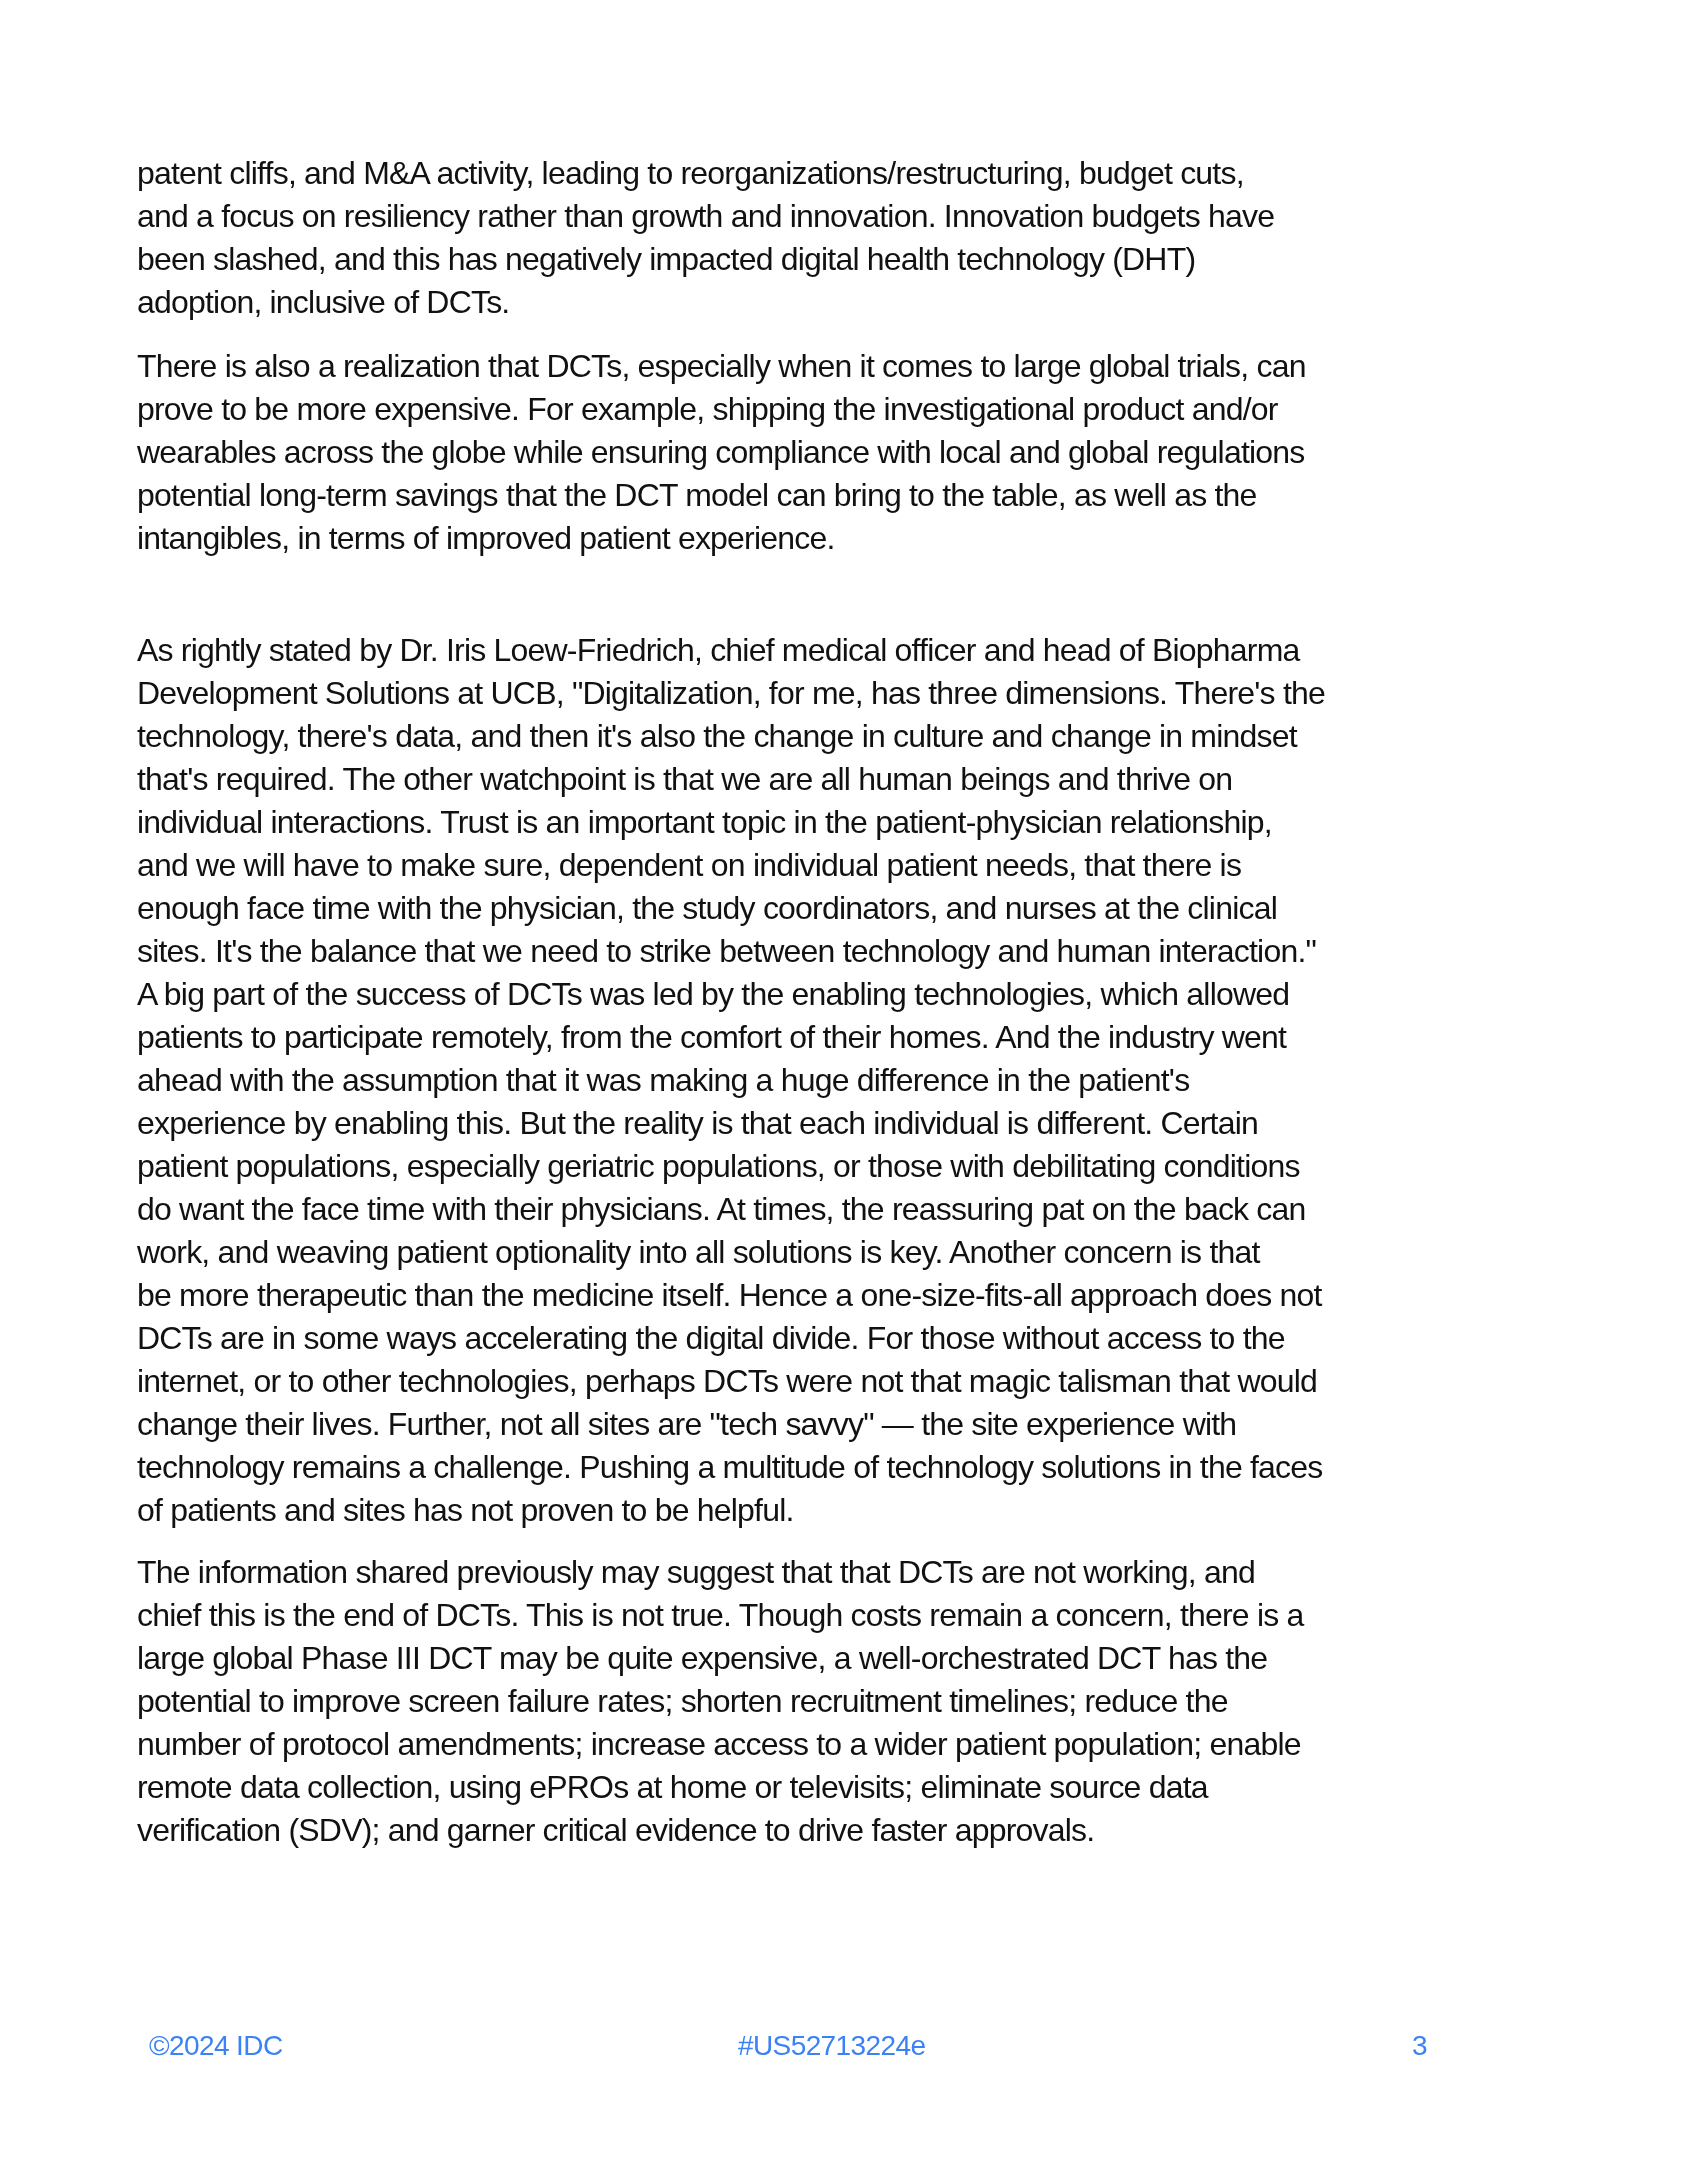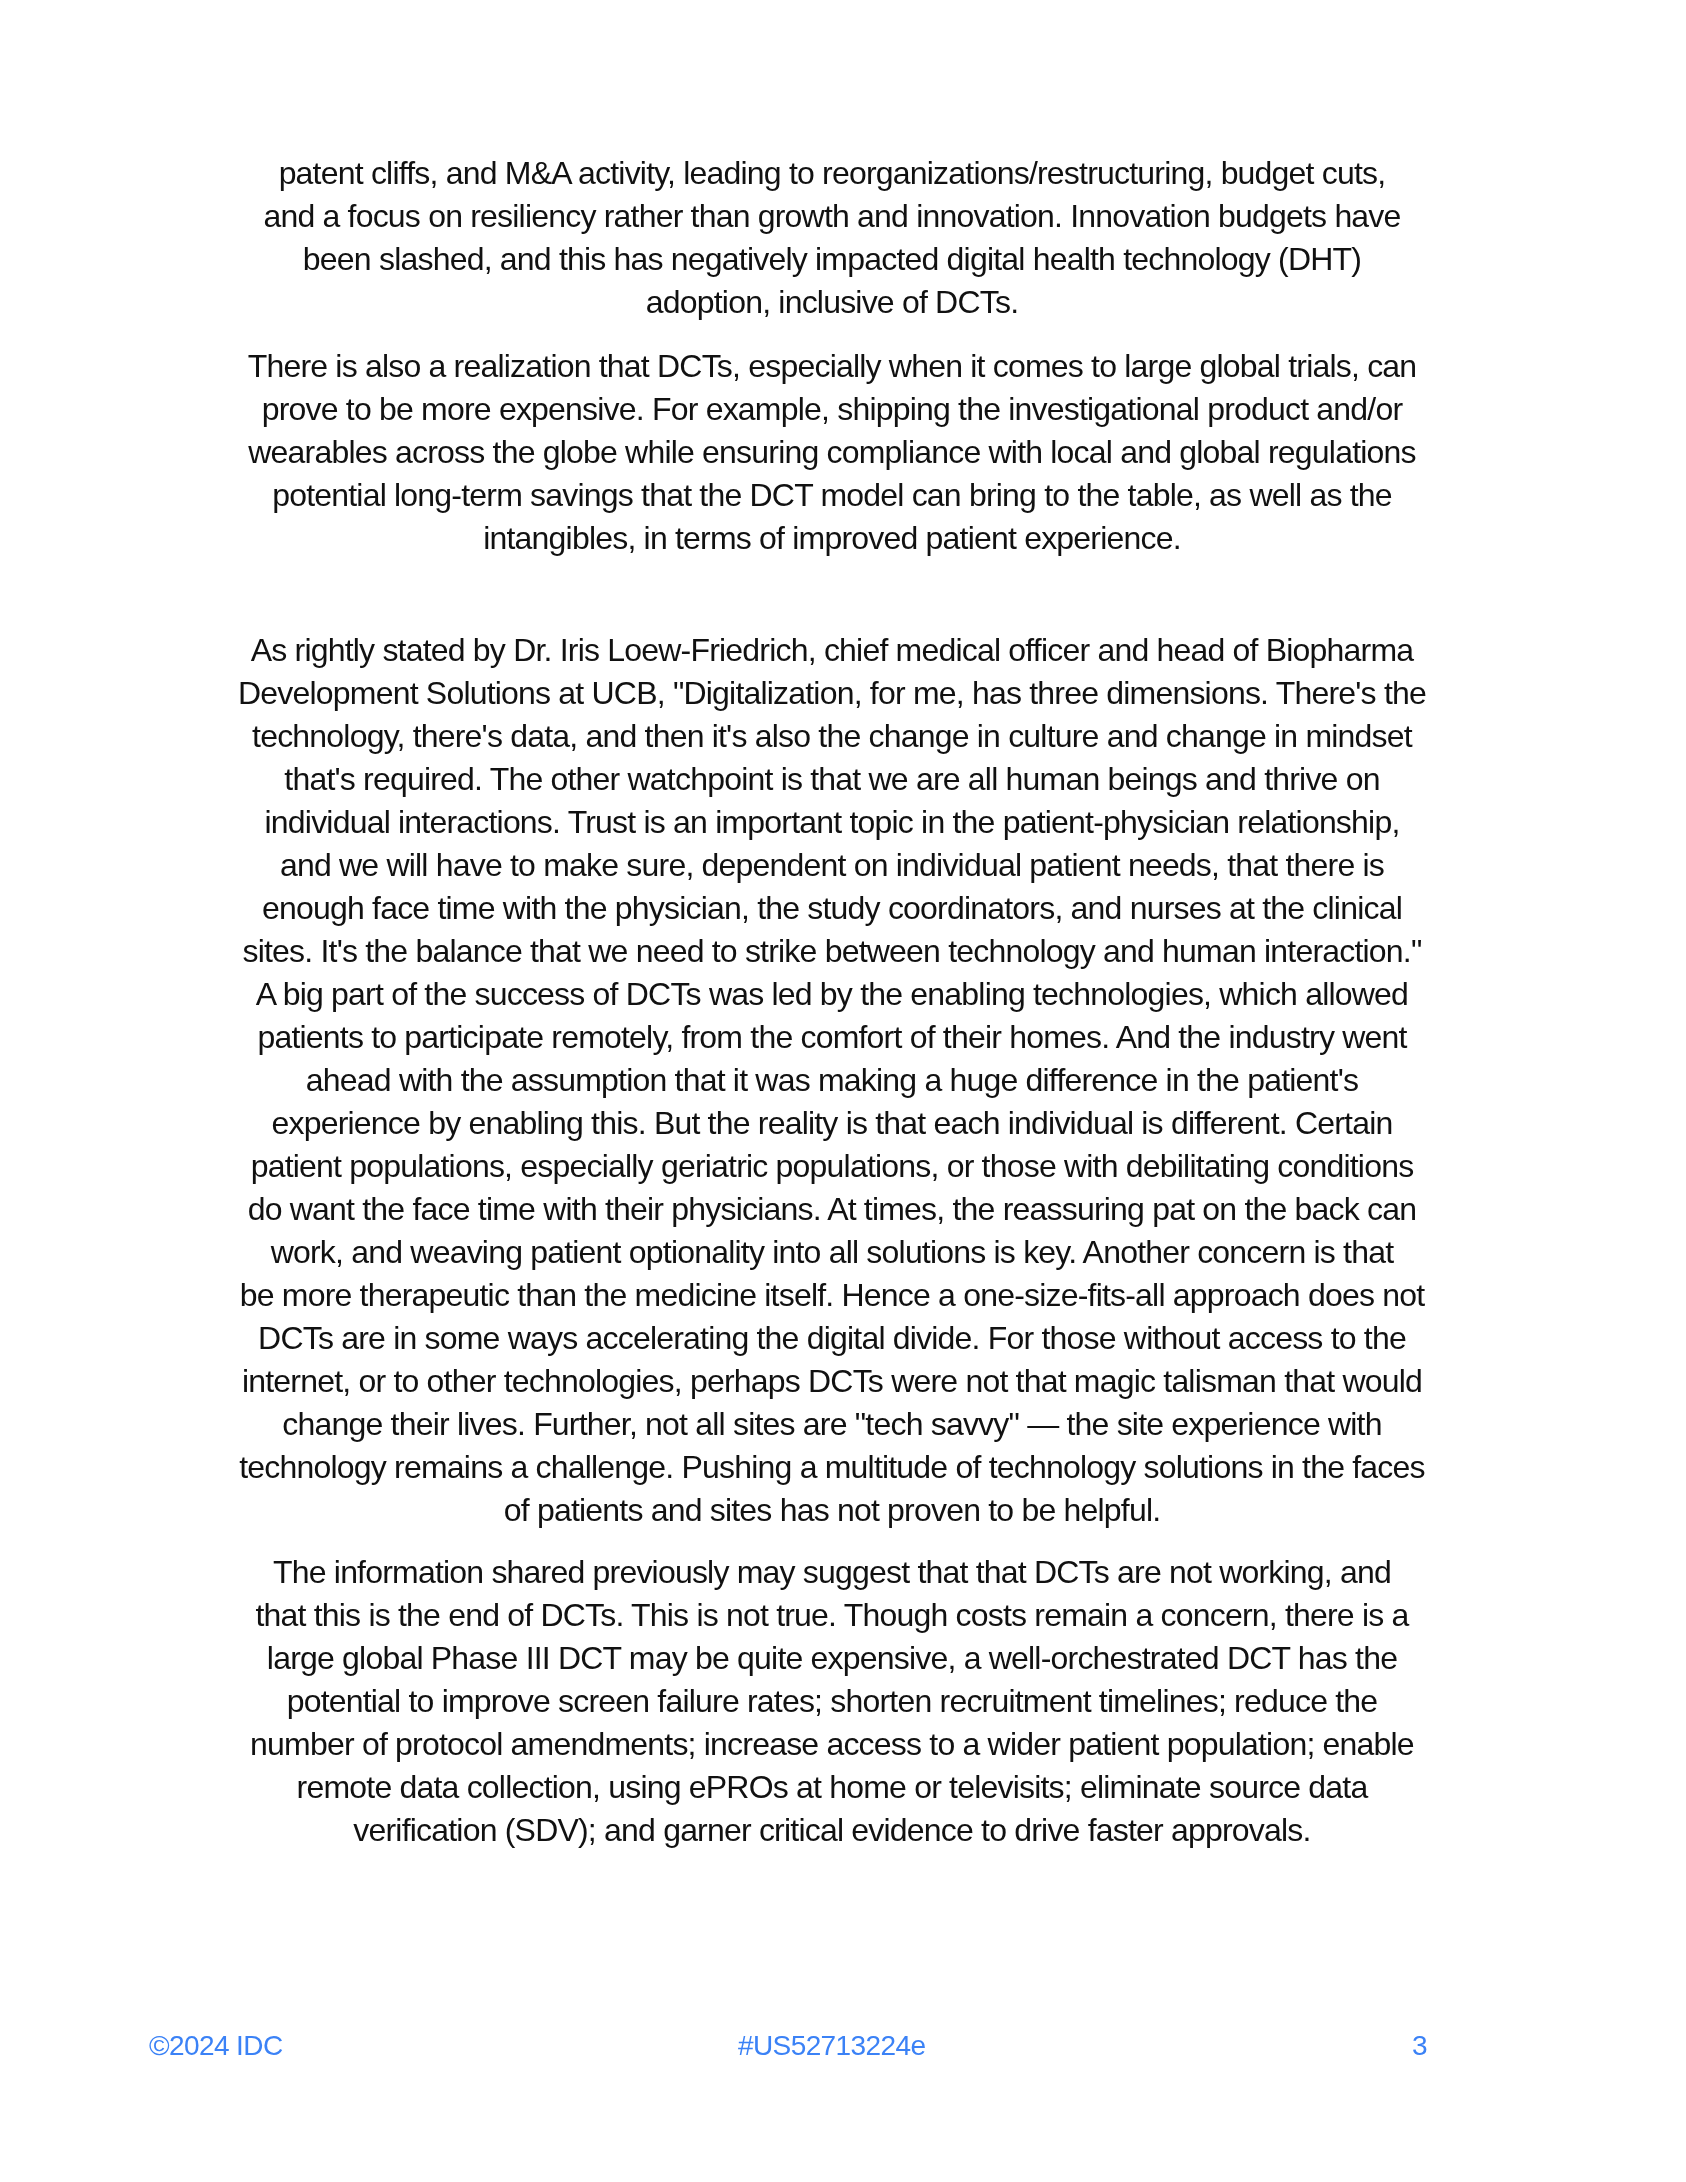--- a/index.html
+++ b/index.html
@@ -1,20 +1,20 @@
 <!DOCTYPE html>
 <html style="font-size:14.8px"><head>
 <meta charset="utf-8">
 <style>
   html, body { margin:0; padding:0; background:#ffffff; }
   body { width:1686px; height:2183px; position:relative; overflow:hidden; }
   .page { position:absolute; left:0; top:0; width:1686px; height:2183px; background:#fff; }
-  .para { position:absolute; left:149px; width:1366px; margin:0;
+  .para { position:absolute; left:137px; width:1366px; margin:0;
     font-family:"Liberation Sans", sans-serif; font-size:32px; color:#111111;
-    line-height:43px; letter-spacing:-0.8px;text-align:center; }
+    line-height:43px; letter-spacing:-0.8px; }
   .line { display:block; white-space:nowrap; }
   .footer { position:absolute; top:2030px; font-family:"Liberation Sans", sans-serif;
     font-size:28px; color:#3b82f6; letter-spacing:-0.6px; }
 </style>
 </head>
 <body>
 
 <div class="page">
   <p class="para" style="top:152px">
     <span class="line">patent cliffs, and M&amp;A activity, leading to reorganizations/restructuring, budget cuts,</span>
@@ -50,21 +50,21 @@
     <span class="line">be more therapeutic than the medicine itself. Hence a one-size-fits-all approach does not</span>
     <span class="line">DCTs are in some ways accelerating the digital divide. For those without access to the</span>
     <span class="line">internet, or to other technologies, perhaps DCTs were not that magic talisman that would</span>
     <span class="line">change their lives. Further, not all sites are "tech savvy" — the site experience with</span>
     <span class="line">technology remains a challenge. Pushing a multitude of technology solutions in the faces</span>
     <span class="line">of patients and sites has not proven to be helpful.</span>
   </p>
 
   <p class="para" style="top:1551px">
     <span class="line">The information shared previously may suggest that that DCTs are not working, and</span>
-    <span class="line">that this is the end of DCTs. This is not true. Though costs remain a concern, there is a</span>
+    <span class="line">chief this is the end of DCTs. This is not true. Though costs remain a concern, there is a</span>
     <span class="line">large global Phase III DCT may be quite expensive, a well-orchestrated DCT has the</span>
     <span class="line">potential to improve screen failure rates; shorten recruitment timelines; reduce the</span>
     <span class="line">number of protocol amendments; increase access to a wider patient population; enable</span>
     <span class="line">remote data collection, using ePROs at home or televisits; eliminate source data</span>
     <span class="line">verification (SDV); and garner critical evidence to drive faster approvals.</span>
   </p>
 
   <div class="footer" style="left:149px">©2024 IDC</div>
   <div class="footer" style="left:738px">#US52713224e</div>
   <div class="footer" style="left:1412px">3</div>

